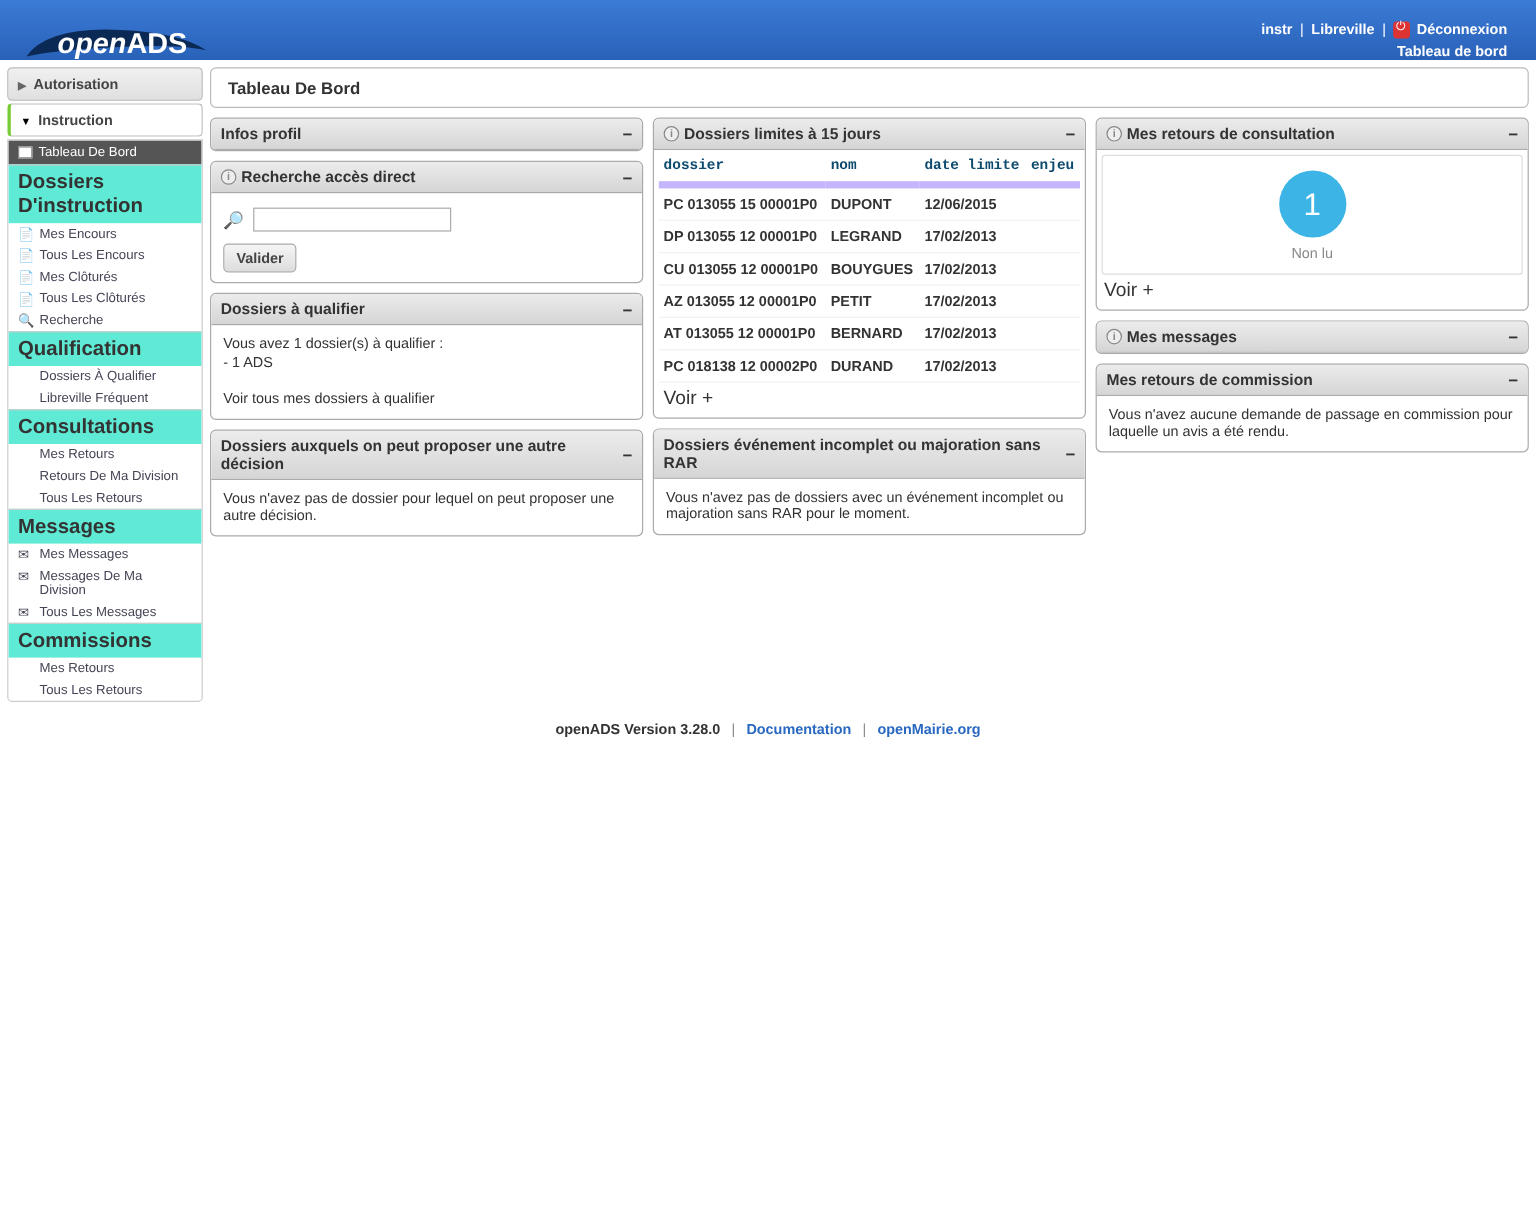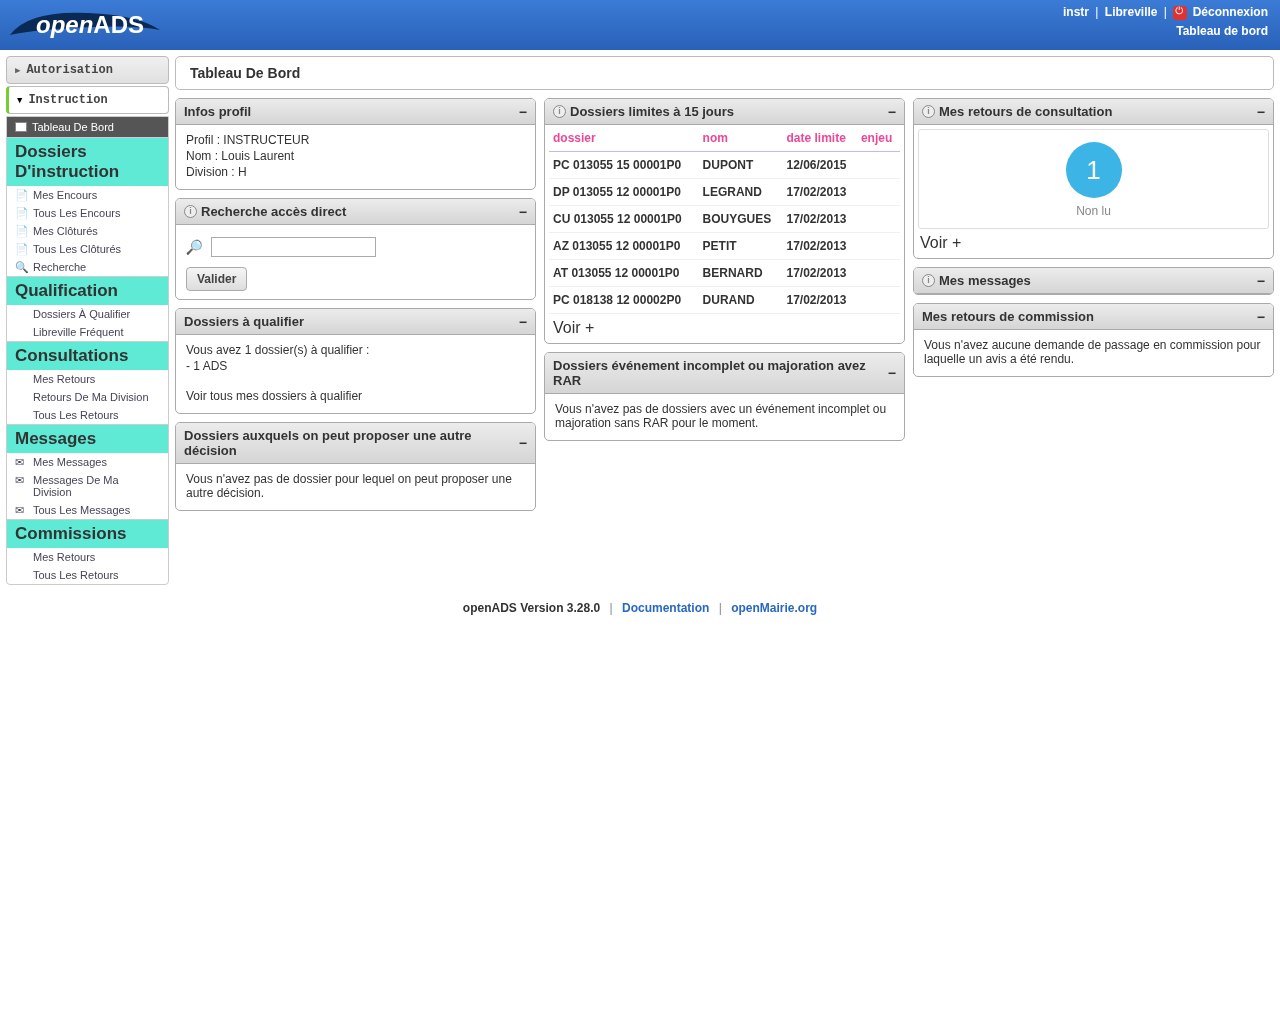--- a/index.html
+++ b/index.html
@@ -1,32 +1,32 @@
 <!DOCTYPE html>
 <html><head>
 <meta charset="utf-8">
 <style>
 * { box-sizing: border-box; margin: 0; padding: 0; }
 body { font-family: Verdana, Arial, sans-serif; font-size: 12px; background: #fff; color: #333; }
-.header { background: linear-gradient(to bottom, #3b7bd6, #2961b8); height: 50px; display: flex; justify-content: space-between; align-items: flex-start; padding: 0; }
+.header { background: linear-gradient(to bottom, #3b7bd6, #2961b8); height: 50px; display: flex; justify-content: space-between; align-items: flex-start; padding: 12px; }
 .logo { height: 50px; display: flex; align-items: center; padding-left: 8px; }
 .logo-swoosh { width: 155px; height: 40px; position: relative; }
 .logo-text { font-family: Arial, sans-serif; font-size: 24px; font-weight: bold; color: #fff; position: absolute; left: 28px; top: 6px; }
 .logo-text .ads { font-weight: bold; }
 .logo-curve { position: absolute; width: 155px; height: 48px; }
 .header-right { text-align: right; padding: 5px 12px 0 0; color: #fff; font-size: 12px; }
 .header-right a { color: #fff; text-decoration: none; font-weight: bold; }
 .header-right .sep { margin: 0 3px; }
 .header-right .row2 { margin-top: 4px; font-weight: bold; }
 .power-icon { display:inline-block; width:14px; height:14px; background:#d33; border-radius:3px; vertical-align:middle; position:relative; margin-right:2px; }
 .power-icon::after { content:"⏻"; color:#fff; font-size:10px; position:absolute; left:2px; top:-1px; }
 
 .container { display: flex; padding: 6px; gap: 6px; align-items: flex-start; }
 .sidebar { width: 163px; flex-shrink: 0; }
-.accordion-head { background: linear-gradient(#f0f0f0,#e0e0e0); border: 1px solid #bbb; border-radius: 4px; padding: 6px 8px; font-weight: bold; font-size: 12px; margin-bottom: 2px; cursor: pointer; color: #444; font-family: Liberation Mono, monospace; }
+.accordion-head { background: linear-gradient(#f0f0f0,#e0e0e0); border: 1px solid #bbb; border-radius: 4px; padding: 6px 8px; font-weight: bold; font-size: 12px; margin-bottom: 2px; cursor: pointer; color: #444; }
 .accordion-head .tri { font-size: 9px; margin-right: 6px; color: #666; }
 .accordion-head.active { background: #fff; border-left: 3px solid #7c3; }
 .accordion-head.active .tri { color: #000; }
 .sub-active { background: #555; color: #fff; padding: 4px 8px; font-size: 11px; display:flex; align-items:center; gap:5px; }
 .sub-active .dash-icon { width:12px; height:10px; background:#fff; display:inline-block; border:1px solid #888; position:relative; }
 .sub-group { background: #5eead4; color: #333; font-weight: bold; padding: 4px 8px; font-size: 17px; border-top:1px solid #ccc; }
 .sub-item { padding: 3px 8px 3px 26px; font-size: 11px; color: #445; cursor: pointer; position:relative; }
 .sub-item .mini-icon { position:absolute; left:8px; top:3px; width:12px; height:12px; }
 .sidebar-panel { border:1px solid #ccc; border-radius:0 0 4px 4px; overflow:hidden; }
 
@@ -39,21 +39,21 @@
 .widget-head .left { display:flex; align-items:center; gap:4px; }
 .info-icon { display:inline-block; width:13px; height:13px; border:1px solid #888; border-radius:50%; font-size:9px; text-align:center; line-height:11px; color:#888; background:#eee; }
 .minimize { font-weight:bold; color:#333; cursor:pointer; font-size:14px; line-height:10px; }
 .widget-body { padding: 8px 10px; font-size: 12px; color: #333; }
 .widget-body p { margin: 0 0 2px 0; }
 .search-row { display:flex; align-items:center; gap:8px; margin: 4px 0 10px 0; }
 .search-icon { color:#888; font-size:14px; transform: scaleX(-1); }
 .search-input { border:1px solid #aaa; padding:2px 4px; width:165px; height:20px; }
 .btn { background: linear-gradient(#f5f5f5,#ddd); border:1px solid #aaa; border-radius:4px; padding:4px 10px; font-size:12px; font-weight:bold; color:#444; cursor:pointer; }
 .dossier-table { width:100%; border-collapse:collapse; font-size:12px; }
-.dossier-table th { text-align:left; color:#ec4899; font-weight:bold; padding:6px 4px; border-bottom:1px solid #c4b5fd; font-size:12px; }
+.dossier-table th { text-align:left; color:#0c4a6e; font-weight:bold; padding:6px 4px; border-bottom:6px solid #c4b5fd; font-size:12px;font-family:Liberation Mono, monospace; }
 .dossier-table td { padding:6px 4px; vertical-align:top; border-bottom:1px solid #f0f0f0;font-weight:bold; }
 .voir-plus { padding:5px 4px 2px 4px; font-size:16px; color:#333; }
 .circle-badge { width:56px; height:56px; border-radius:50%; background:#3cb4e5; color:#fff; display:flex; align-items:center; justify-content:center; font-size:26px; margin: 8px auto 6px auto; }
 .nonlu { text-align:center; color:#888; margin-bottom:6px; }
 .footer { text-align:center; font-size:12px; color:#333; padding:10px 0 16px 0; font-weight:bold; }
 .footer a { color:#2868c0; text-decoration:none; }
 .footer .pipe { color:#888; margin:0 6px; font-weight:normal; }
 </style>
 </head>
 <body>
@@ -118,25 +118,20 @@
     <div class="columns">
 
       <div class="col">
         <div class="widget">
           <div class="widget-head">
               <span class="left">
                 <span>Infos profil</span>
               </span>
               <span class="minimize">−</span>
             </div>
-          <div class="widget-body">
-            <p>Profil : INSTRUCTEUR</p>
-            <p>Nom : Louis Laurent</p>
-            <p>Division : H</p>
-          </div>
         </div>
 
         <div class="widget">
           <div class="widget-head">
               <span class="left">
                 <span class="info-icon">i</span>
                 <span>Recherche accès direct</span>
               </span>
               <span class="minimize">−</span>
             </div>
@@ -235,21 +230,21 @@
                   </tr>
                 </tbody>
             </table>
             <div class="voir-plus">Voir +</div>
           </div>
         </div>
 
         <div class="widget">
           <div class="widget-head">
               <span class="left">
-                <span>Dossiers événement incomplet ou majoration avez RAR</span>
+                <span>Dossiers événement incomplet ou majoration sans RAR</span>
               </span>
               <span class="minimize">−</span>
             </div>
           <div class="widget-body">
               <p>Vous n'avez pas de dossiers avec un événement incomplet ou majoration sans RAR pour le moment.</p>
             </div>
         </div>
       </div>
 
       <div class="col">

